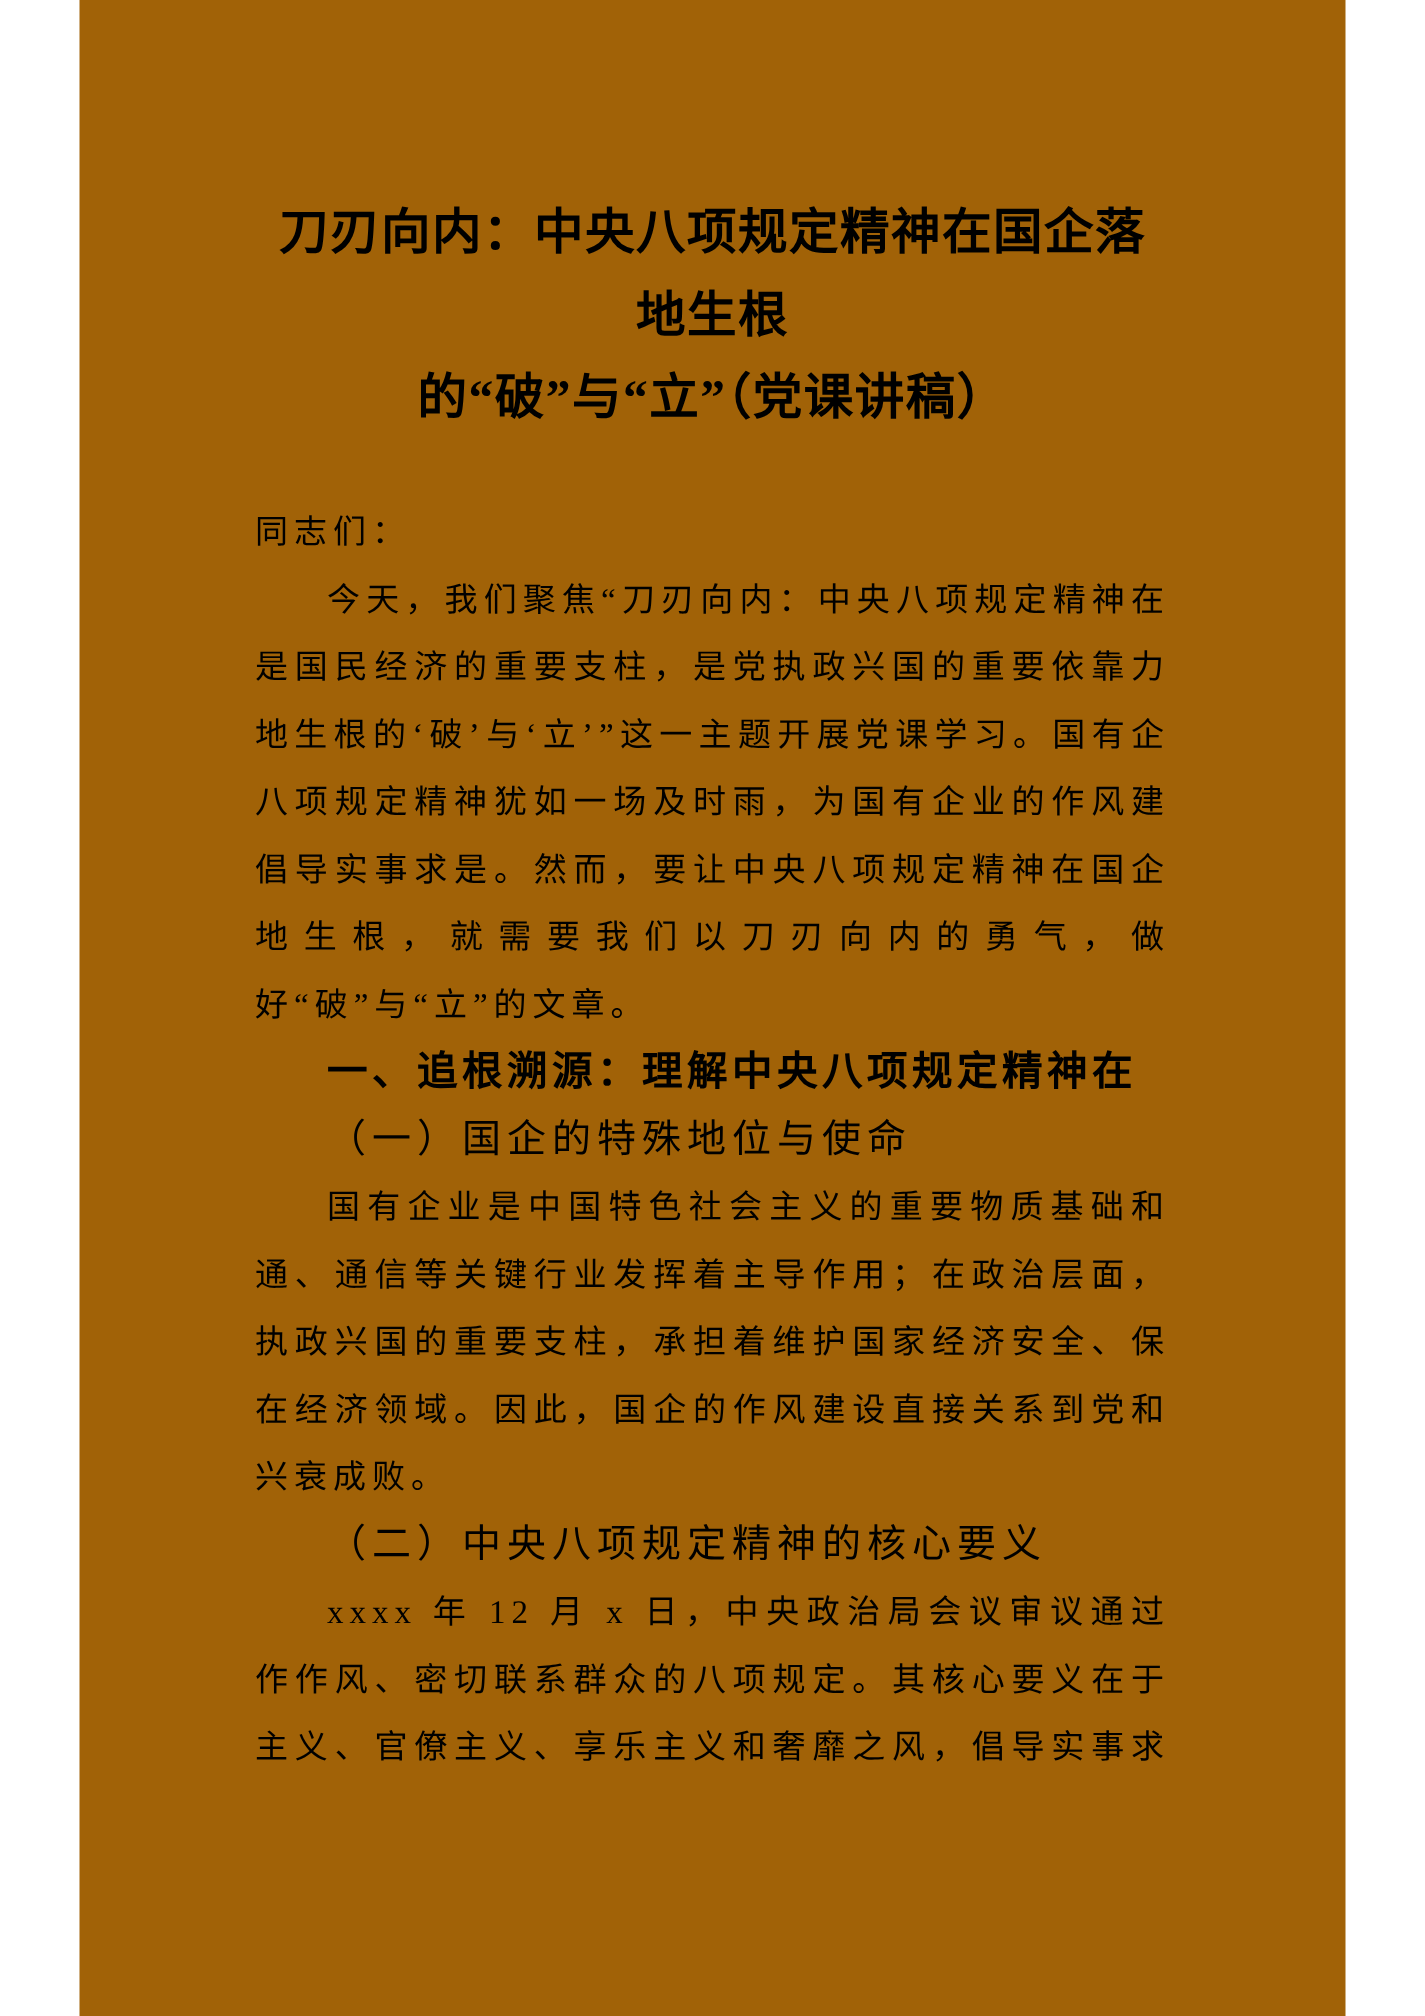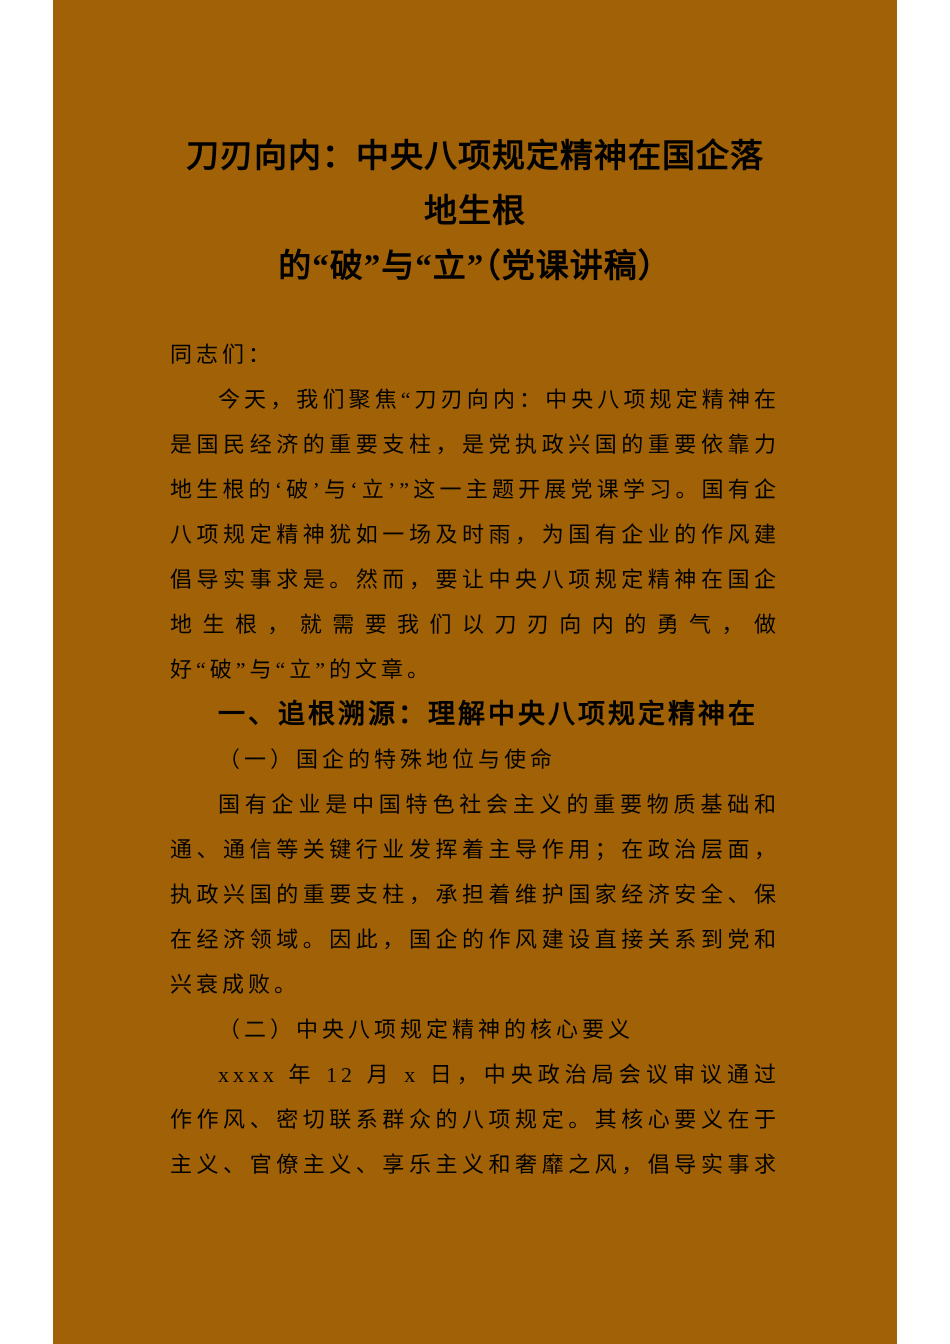--- a/index.html
+++ b/index.html
@@ -46,21 +46,21 @@
   .line.indent {
     padding-left: 48px;
   }
   .heading1 .line {
     font-family: "Liberation Sans", "DejaVu Sans", sans-serif;
     font-weight: bold;
     font-size: 27px;
     letter-spacing: 3px;
   }
   .heading2 .line {
-    font-size: 22px;
+    font-size: 26px;
   }
 </style>
 </head>
 <body>
 
 <div class="page">
   <div class="doc-title">
     <div class="title-line">刀刃向内：中央八项规定精神在国企落地生根</div>
     <div class="title-line">的“破”与“立”（党课讲稿）</div>
   </div>

